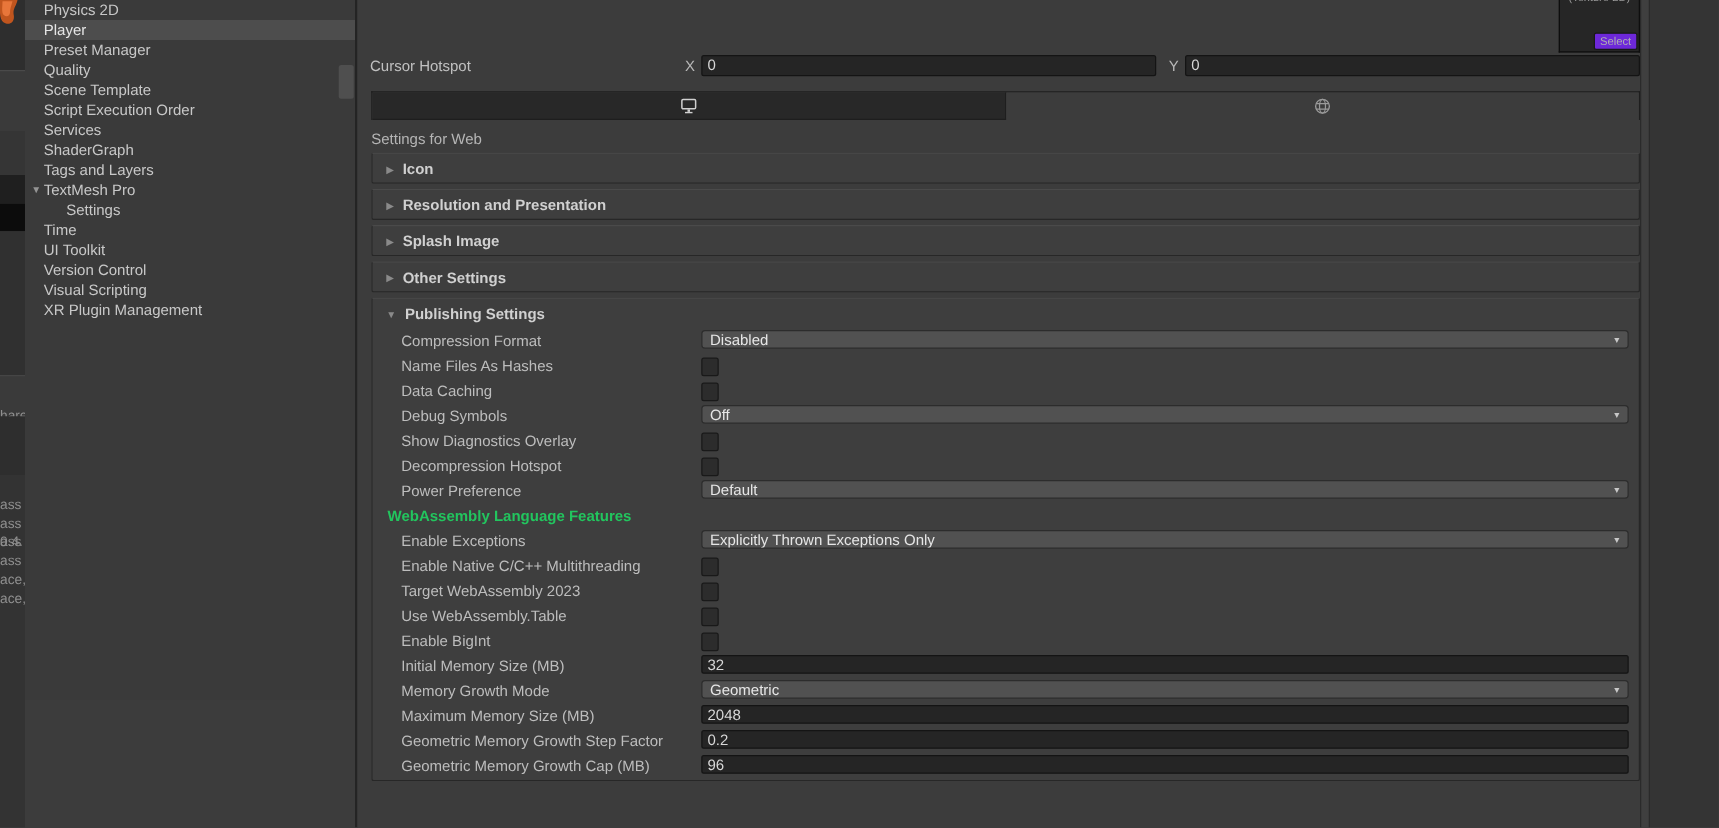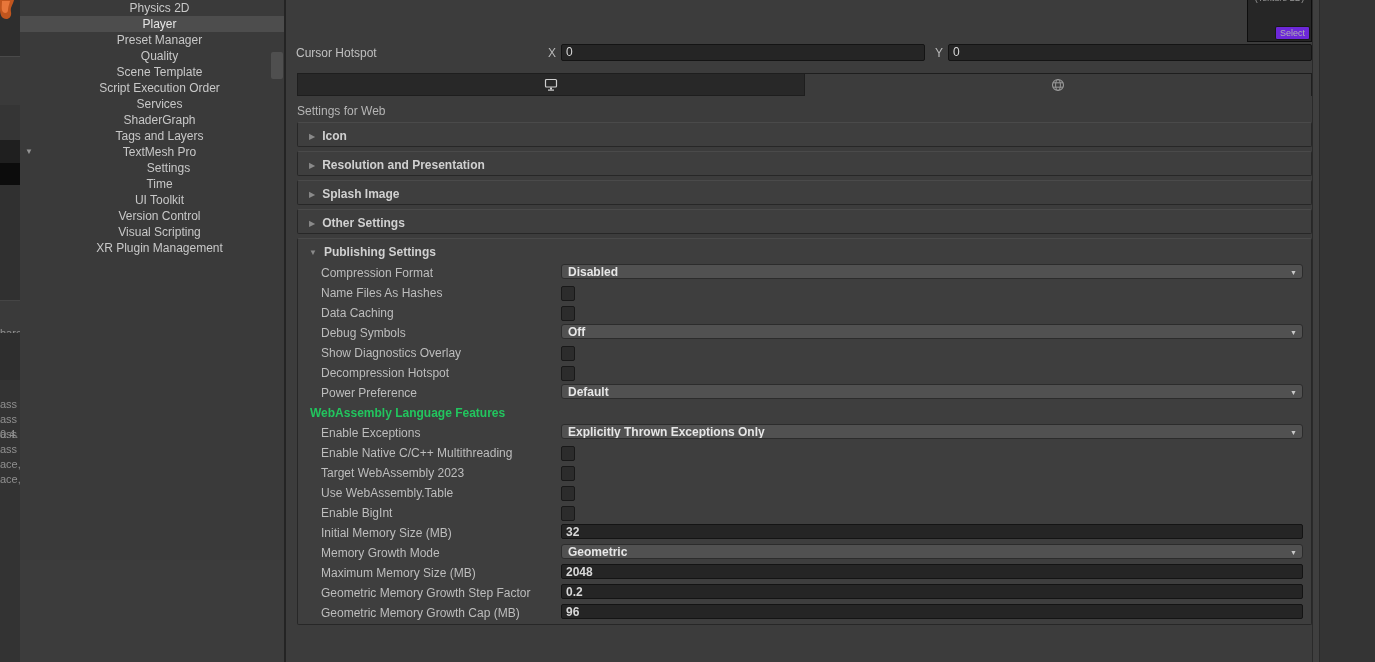--- a/index.html
+++ b/index.html
@@ -14,21 +14,21 @@
   .ls-b1{top:0;height:56px;background:#2e2e2e;}
   .ls-b2{top:56px;height:49px;background:#3a3a3a;border-top:1px solid #4a4a4a;}
   .ls-b3{top:105px;height:35px;background:#353535;}
   .ls-b4{top:140px;height:23px;background:#1f1f1f;}
   .ls-b5{top:163px;height:22px;background:#0c0c0c;}
   .ls-b6{top:185px;height:115px;background:#303030;}
   .ls-b7{top:300px;height:33px;background:#3a3a3a;border-top:1px solid #454545;}
   .ls-b8{top:333px;height:47px;background:#2e2e2e;}
   .ls-frag{position:absolute;left:0;font-size:11px;color:#8f8f8f;white-space:nowrap;line-height:13px;}
   
-  .sidebar{position:absolute;left:20px;top:0;width:264px;height:560px;background:#3a3a3a;text-align:center;}
+  .sidebar{position:absolute;left:20px;top:0;width:264px;height:560px;background:#3a3a3a;}
   .sb-item{position:relative;height:16px;line-height:16px;padding-left:15px;font-size:12px;
            color:#c8c8c8;white-space:nowrap;overflow:hidden;}
   .sb-item.selected{background:#4d4d4d;color:#e6e6e6;}
   .sb-item.indent{padding-left:33px;}
   .sb-fold{position:absolute;left:5px;top:0;font-size:8px;color:#949494;line-height:16px;}
   .sb-thumb{position:absolute;right:1px;top:52px;width:12px;height:27px;background:#4f4f4f;border-radius:2px;}
   .vdivider{position:absolute;left:284px;top:0;width:2px;height:662px;background:#242424;}
   
   .content{position:absolute;left:286px;top:0;width:1026px;height:662px;background:#3c3c3c;}
   .ch-row{position:absolute;top:44px;left:10px;right:0;height:17px;display:flex;align-items:center;}
@@ -54,21 +54,21 @@
   .sec-icon{top:122px;height:23px;}
   .sec-res{top:151px;height:23px;}
   .sec-splash{top:180px;height:23px;}
   .sec-other{top:209px;height:23px;}
   .sec-pub{top:238px;height:385px;}
   
   .prows{position:absolute;top:24px;left:0;right:0;}
   .prow{position:relative;height:20px;}
   .prow .lbl{position:absolute;left:23px;top:3px;font-size:12px;color:#bdbdbd;white-space:nowrap;}
   .prow .lbl.sub{left:12px;font-weight:bold;color:#22c55e;}
-  .prow .val{position:absolute;left:263px;top:1px;width:742px;box-sizing:border-box;font-weight:bold;}
+  .prow .val{position:absolute;left:263px;top:1px;width:742px;box-sizing:border-box;}
   .dropdown{position:relative;background:#515151;border:1px solid #2c2c2c;border-radius:3px;height:15px;
             line-height:15px;padding:0 16px 0 6px;font-size:12px;color:#e6e6e6;white-space:nowrap;overflow:hidden;}
   .dd-arrow{position:absolute;right:5px;top:0;font-size:7px;color:#c8c8c8;line-height:15px;}
   .checkbox{position:absolute;left:263px;top:3px;width:12px;height:13px;background:#2c2c2c;
             border:1px solid #191919;border-radius:2px;}
   .prow .tfield{height:15px;}
   
   .texbox{position:absolute;left:1247px;top:0;width:63px;height:41px;background:#262626;
           border:1px solid #0e0e0e;border-top:none;overflow:visible;}
   .tex-caption{position:absolute;top:-7px;left:0;width:100%;text-align:center;font-size:9px;color:#9a9a9a;

